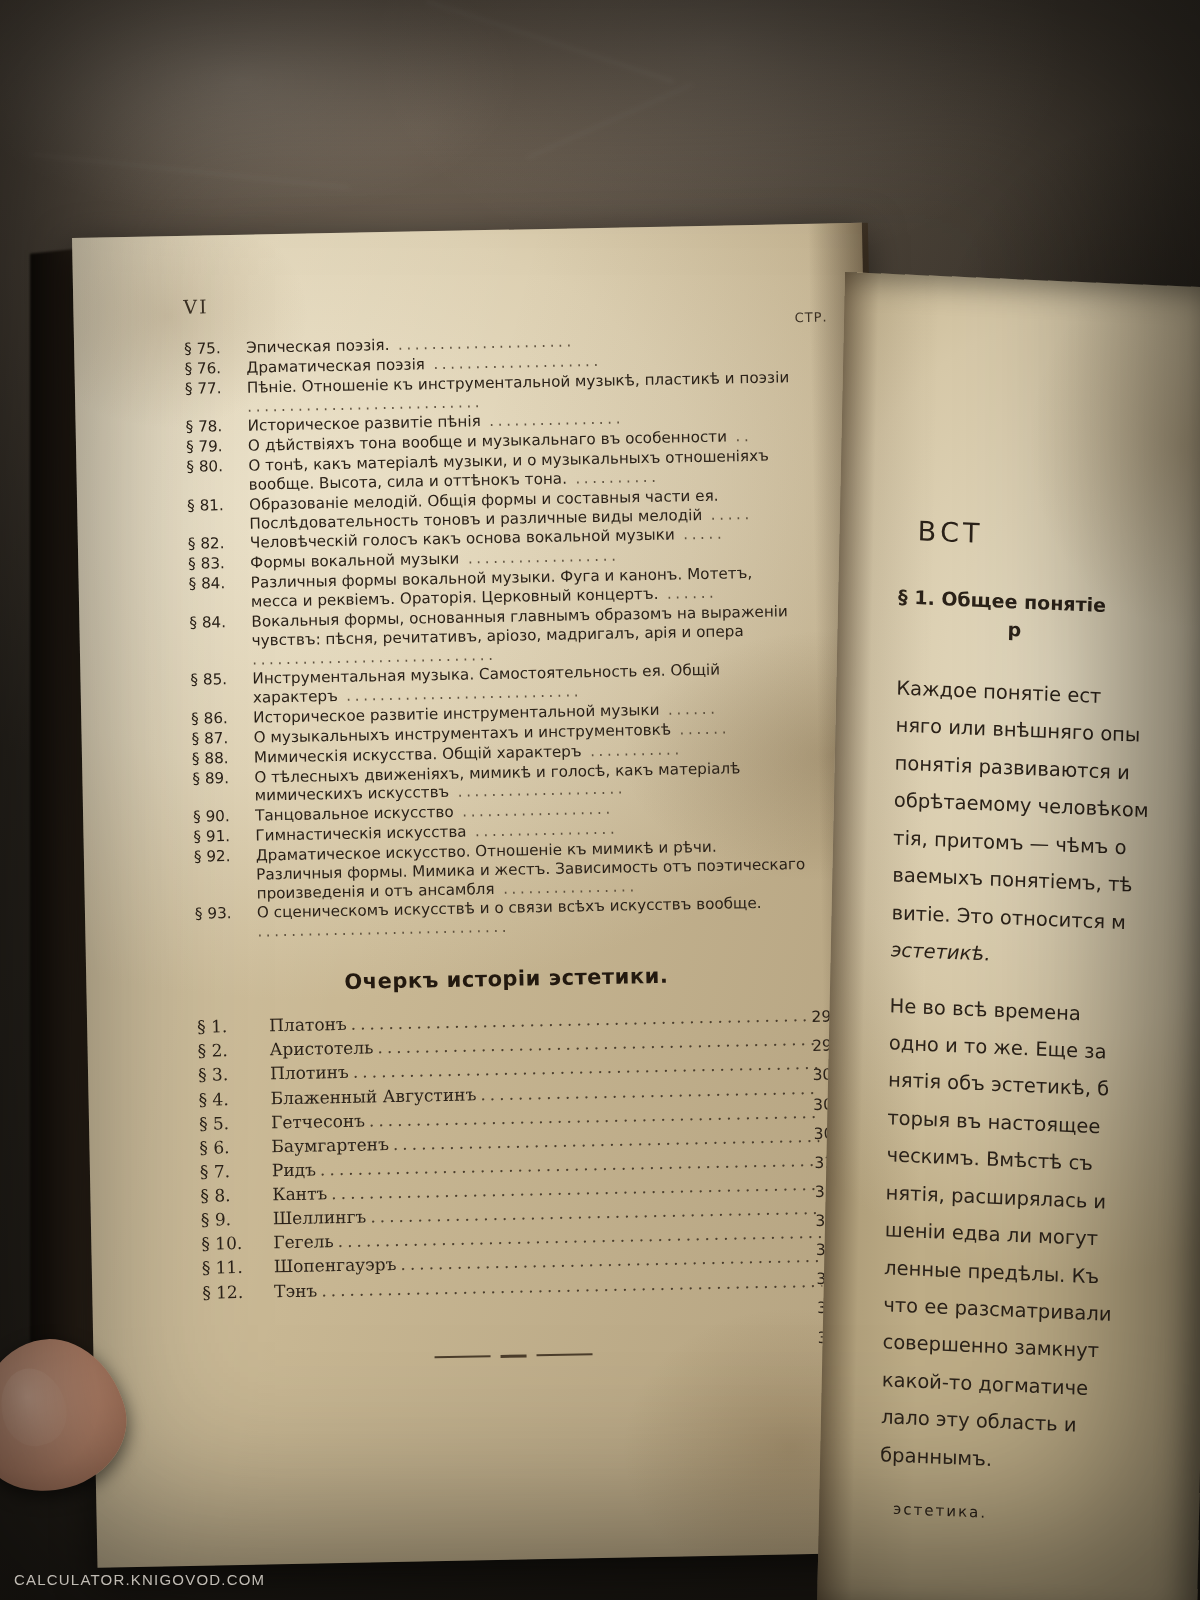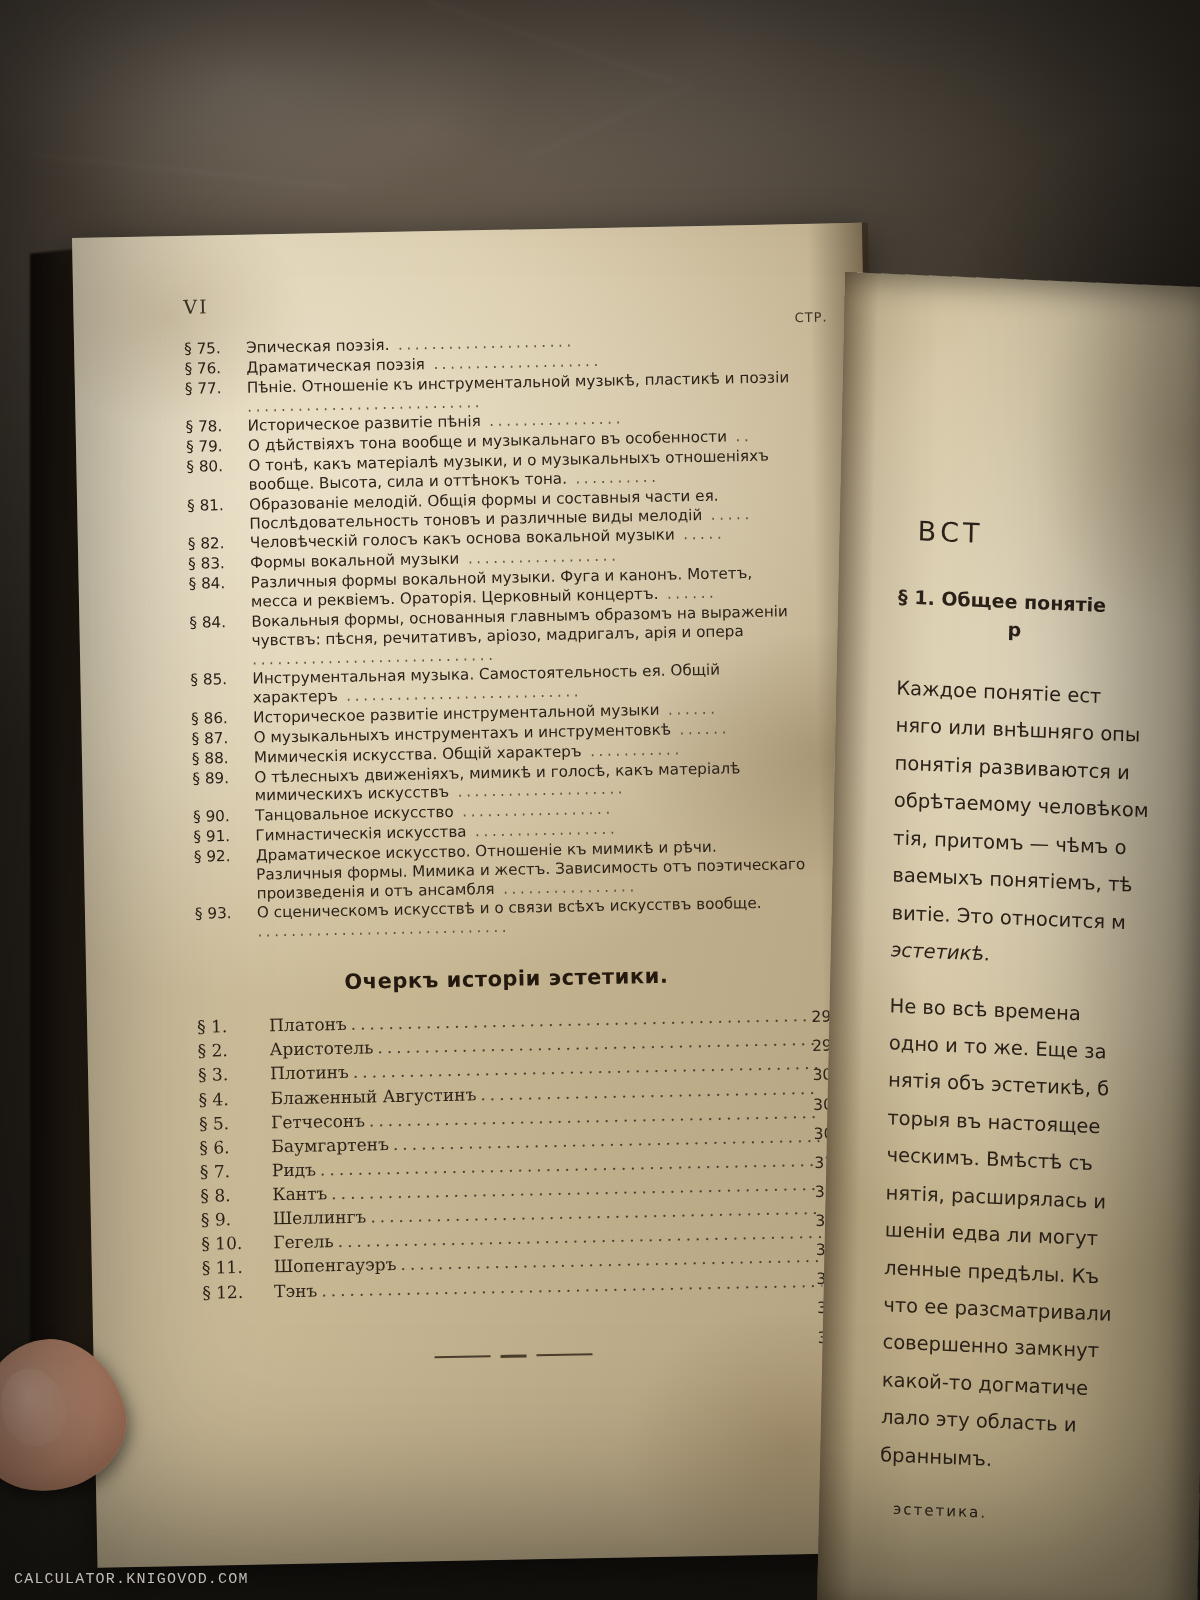--- a/index.html
+++ b/index.html
@@ -292,21 +292,21 @@
     background: radial-gradient(ellipse at 45% 35%, #e6bfa8, #c59277);
     border-radius: 50% 50% 46% 46% / 55% 55% 45% 45%;
     opacity: .65;
   }
 
   
   .watermark {
     position: absolute;
     left: 14px;
     bottom: 12px;
-    font-family: Liberation Mono, monospace;
+    font-family: Liberation Sans, sans-serif;
     font-size: 15px;
     letter-spacing: 1.2px;
     color: #cfcac2;
     opacity: .92;
   }
 
   .vignette {
     position: absolute;
     inset: 0;
     pointer-events: none;

